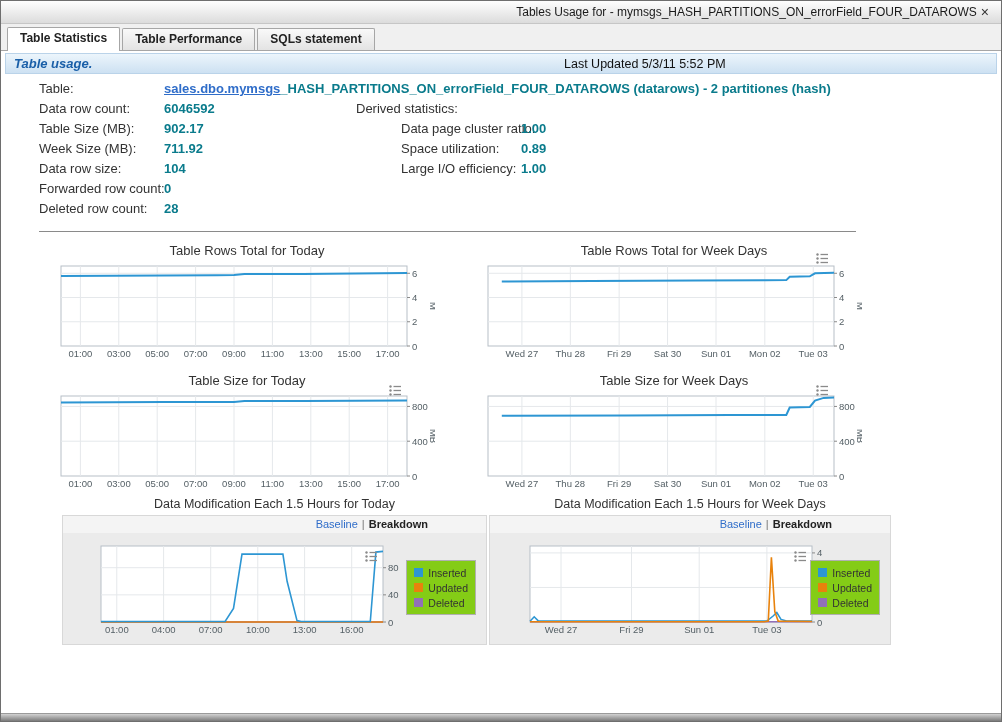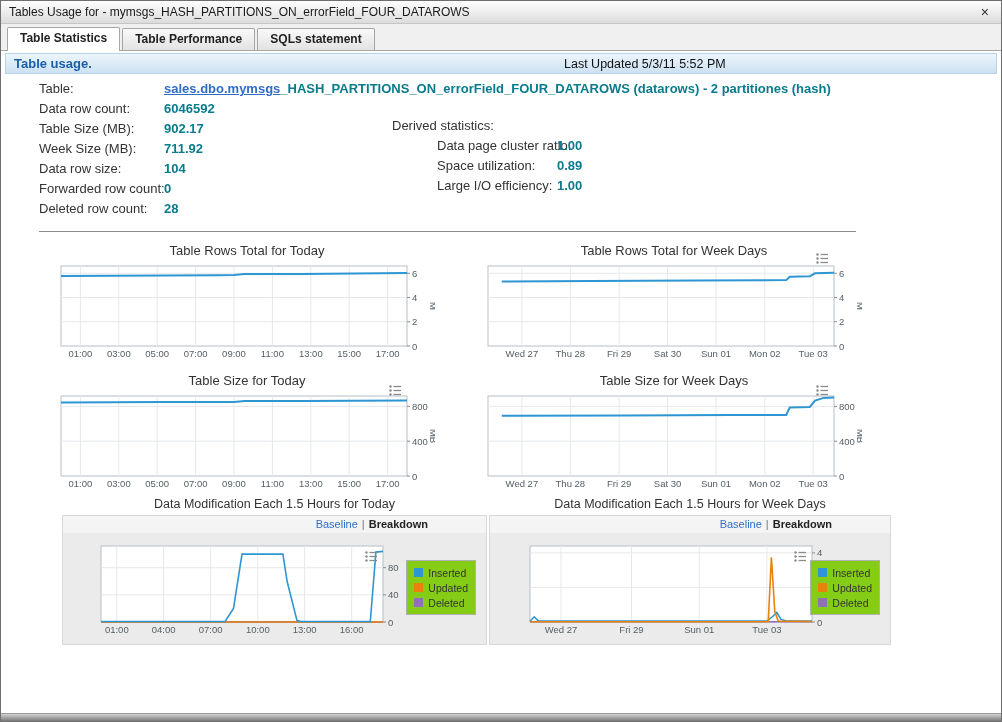--- a/index.html
+++ b/index.html
@@ -1,33 +1,33 @@
 <!DOCTYPE html>
 <html style="--accent_blue: #1A5FA8; --value_teal: #0A7B8C; --link_blue: #2F6DC9; --chart_line: #2D96D3;"><head>
 <meta charset="utf-8">
 <style>
   html,body{margin:0;padding:0;background:#fff;font-family:"Liberation Sans",sans-serif;}
   .window{position:relative;width:1002px;height:722px;box-sizing:border-box;border:1px solid #6e6e6e;background:#fff;overflow:hidden;}
   .titlebar{height:22px;background:linear-gradient(#fefefe,#dcdcdc);border-bottom:1px solid #c6c6c6;display:flex;align-items:center;padding:0 8px;font-size:12px;color:#1a1a1a;}
-  .titlebar .title{flex:1;white-space:nowrap;}
+  .titlebar .title{flex:1;white-space:nowrap;text-align:right;}
   .close{font-size:14px;color:#333;padding:0 4px;cursor:default;}
   .tabstrip{display:flex;align-items:flex-end;height:26px;padding-left:6px;background:#f0f0f0;border-bottom:1px solid #a6a6a6;}
   .tab{font-size:12px;color:#222;padding:3px 12px 4px;border:1px solid #a6a6a6;border-bottom:none;background:linear-gradient(#f9f9f9,#e3e3e3);margin-right:2px;border-radius:2px 2px 0 0;position:relative;white-space:nowrap;font-weight:bold;}
   .tab.active{background:#fff;margin-bottom:-1px;padding-bottom:6px;}
   .headerbar{position:absolute;left:4px;right:4px;top:52px;height:19px;background:linear-gradient(#ecf5fc,#cde1f2);border:1px solid #bad3e9;display:flex;align-items:center;}
-  .header-title{font-weight:bold;font-size:13px;color:var(--accent_blue);padding-left:8px;}
+  .header-title{font-weight:bold;font-size:13px;color:var(--accent_blue);padding-left:8px;font-style:italic;}
   .last-updated{position:absolute;left:558px;font-size:12.5px;color:#111;}
   .info{position:absolute;left:38px;top:78px;font-size:13px;color:#333;}
   .irow{height:20px;line-height:20px;white-space:nowrap;}
   .ilabel{display:inline-block;width:125px;}
   .bold .ilabel{font-weight:normal;}
   .ival{font-weight:bold;color:var(--value_teal);}
   .tlink{font-weight:bold;color:var(--link_blue);text-decoration:underline;cursor:pointer;}
   .trest{font-weight:bold;color:var(--value_teal);}
-  .info2{position:absolute;left:355px;top:115px;font-size:13px;color:#333;margin-left:36px;}
+  .info2{position:absolute;left:355px;top:98px;font-size:13px;color:#333;}
   .info2 .irow{padding-left:45px;}
   .i2label{display:inline-block;width:120px;}
   .divider{position:absolute;left:38px;top:230px;width:817px;border-top:1px solid #8a8a8a;}
   .chart-cell{position:absolute;width:400px;}
   .chart-title{width:376px;margin-left:20px;text-align:center;font-size:13px;color:#333;height:20px;}
   .chart-canvas{display:block;margin-left:20px;width:376px;height:96px;}
   .chart-canvas.small{margin:0;width:312px;height:92px;}
   svg text{font-size:9.5px;fill:#556066;font-family:"Liberation Sans",sans-serif;}
   .chart-menu{position:absolute;cursor:pointer;}
   .panel{position:absolute;height:150px;padding-left:28px;}

